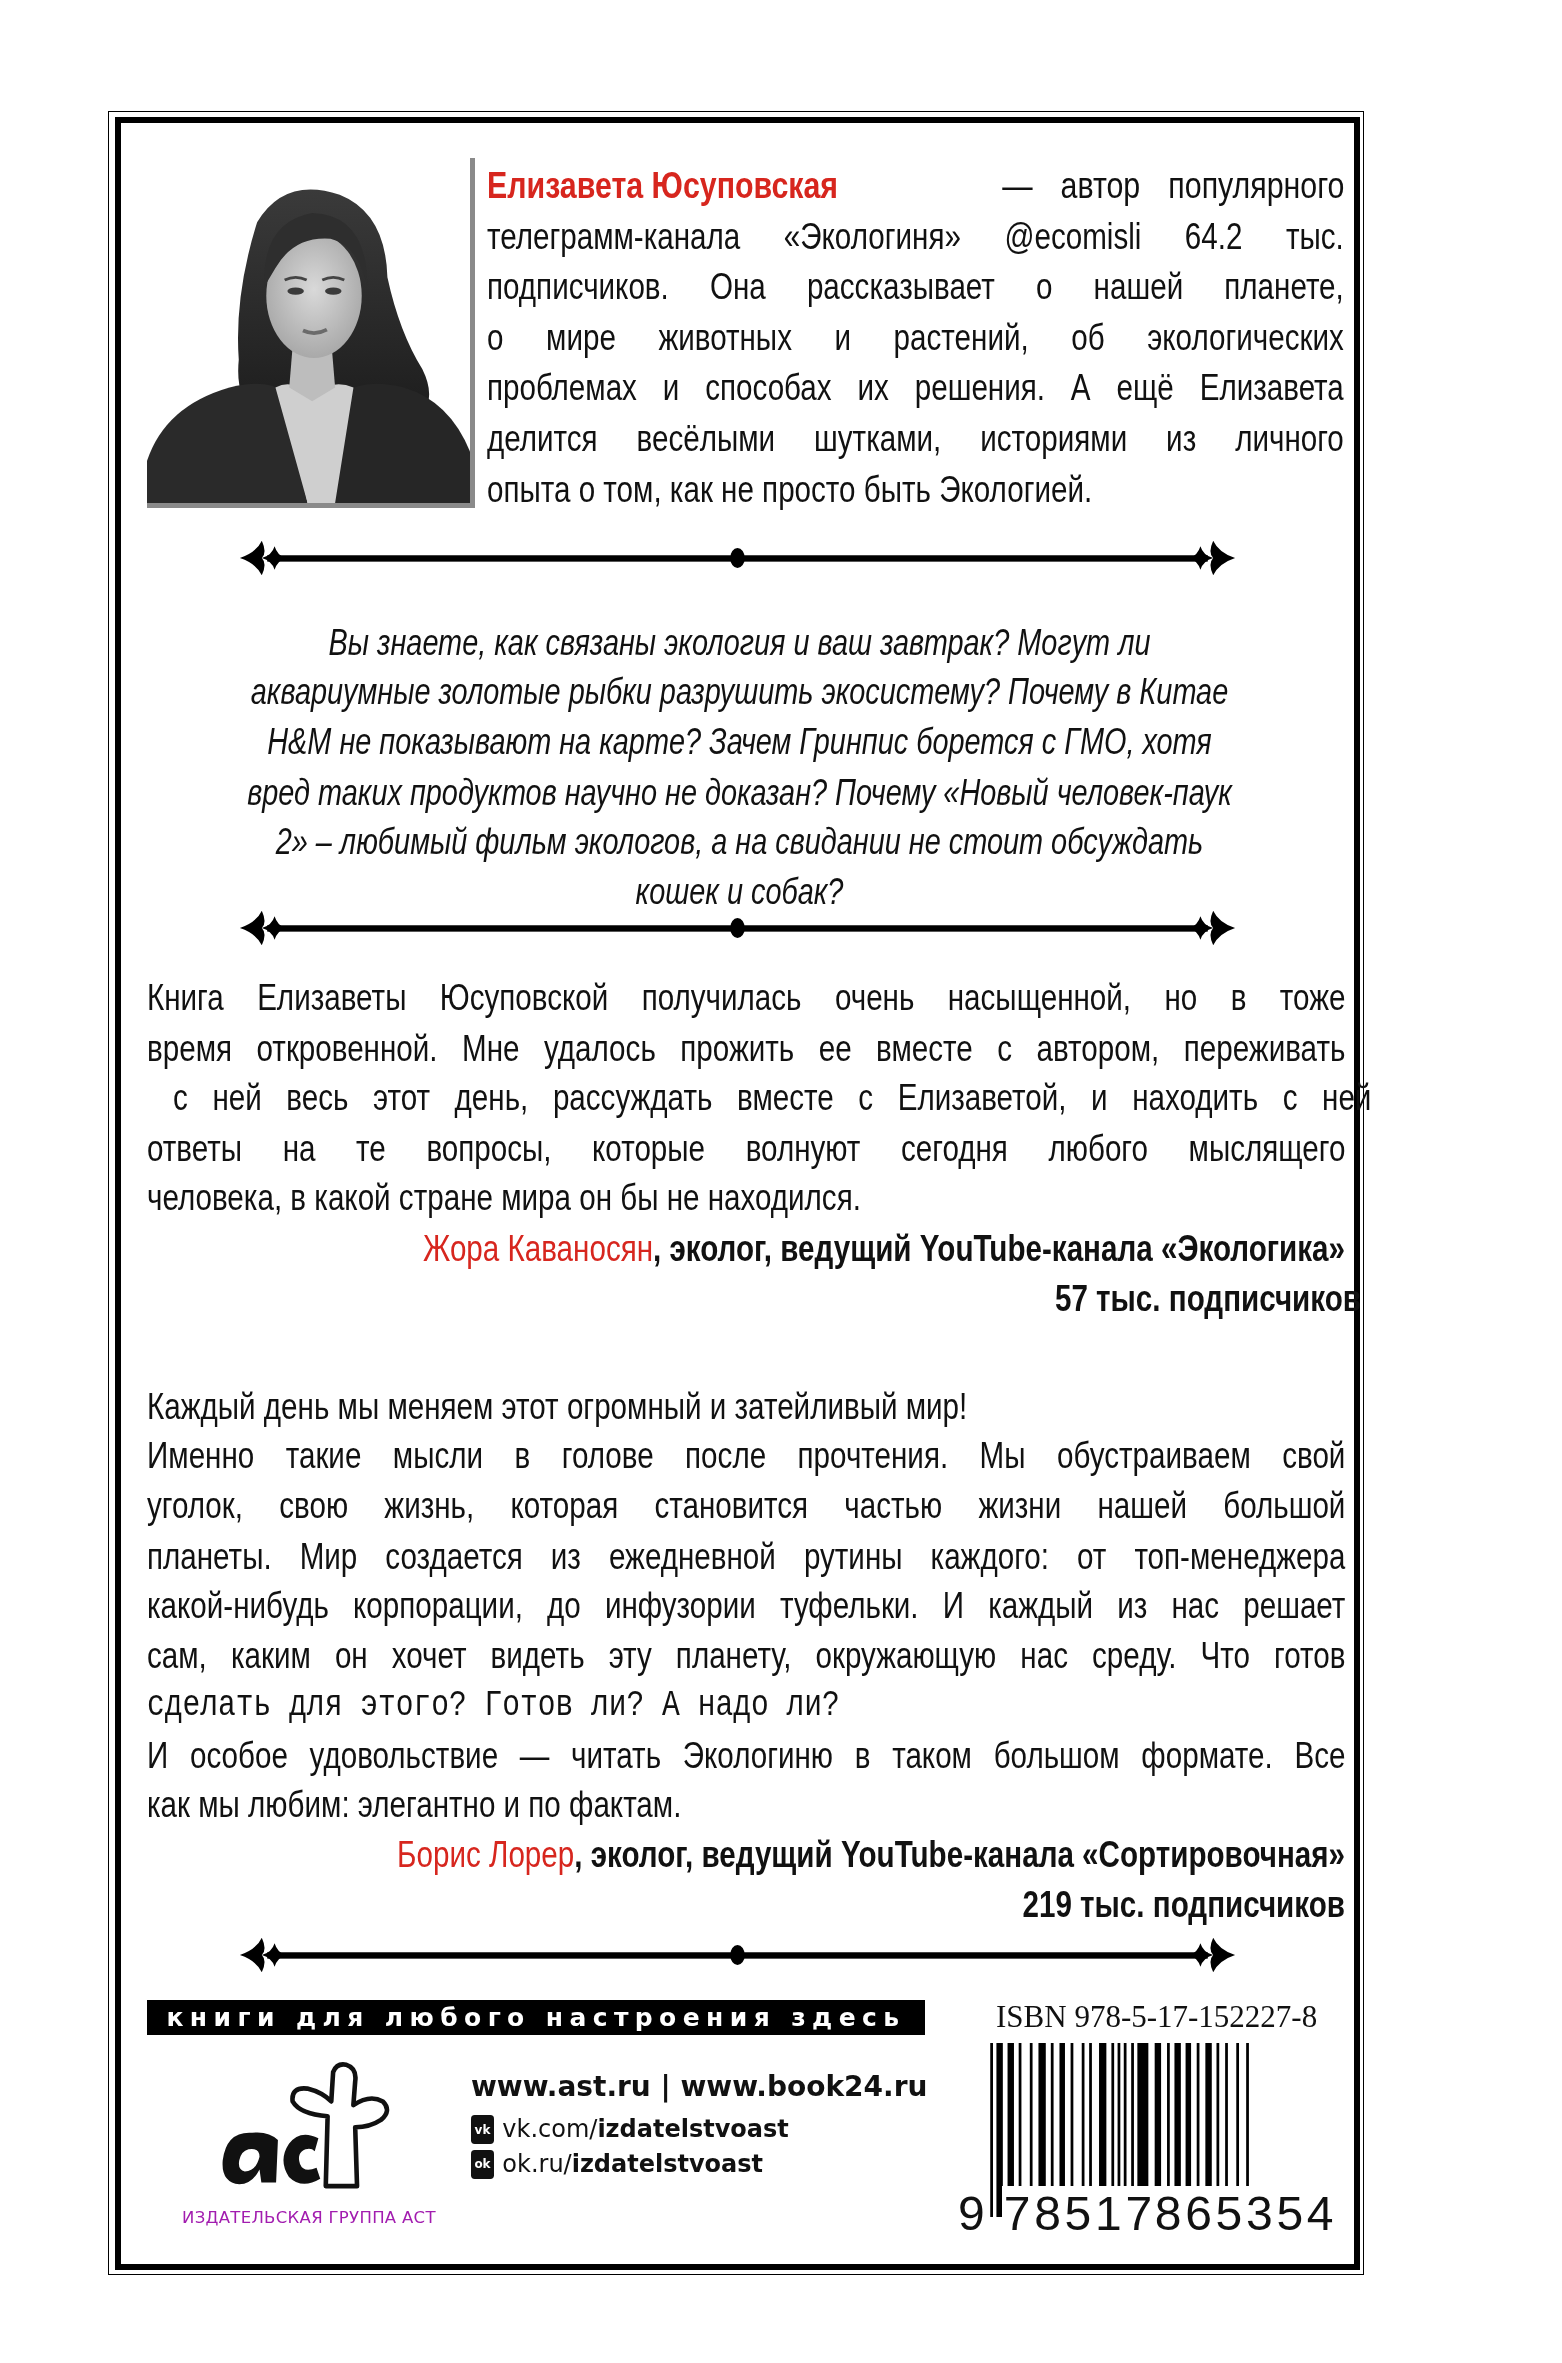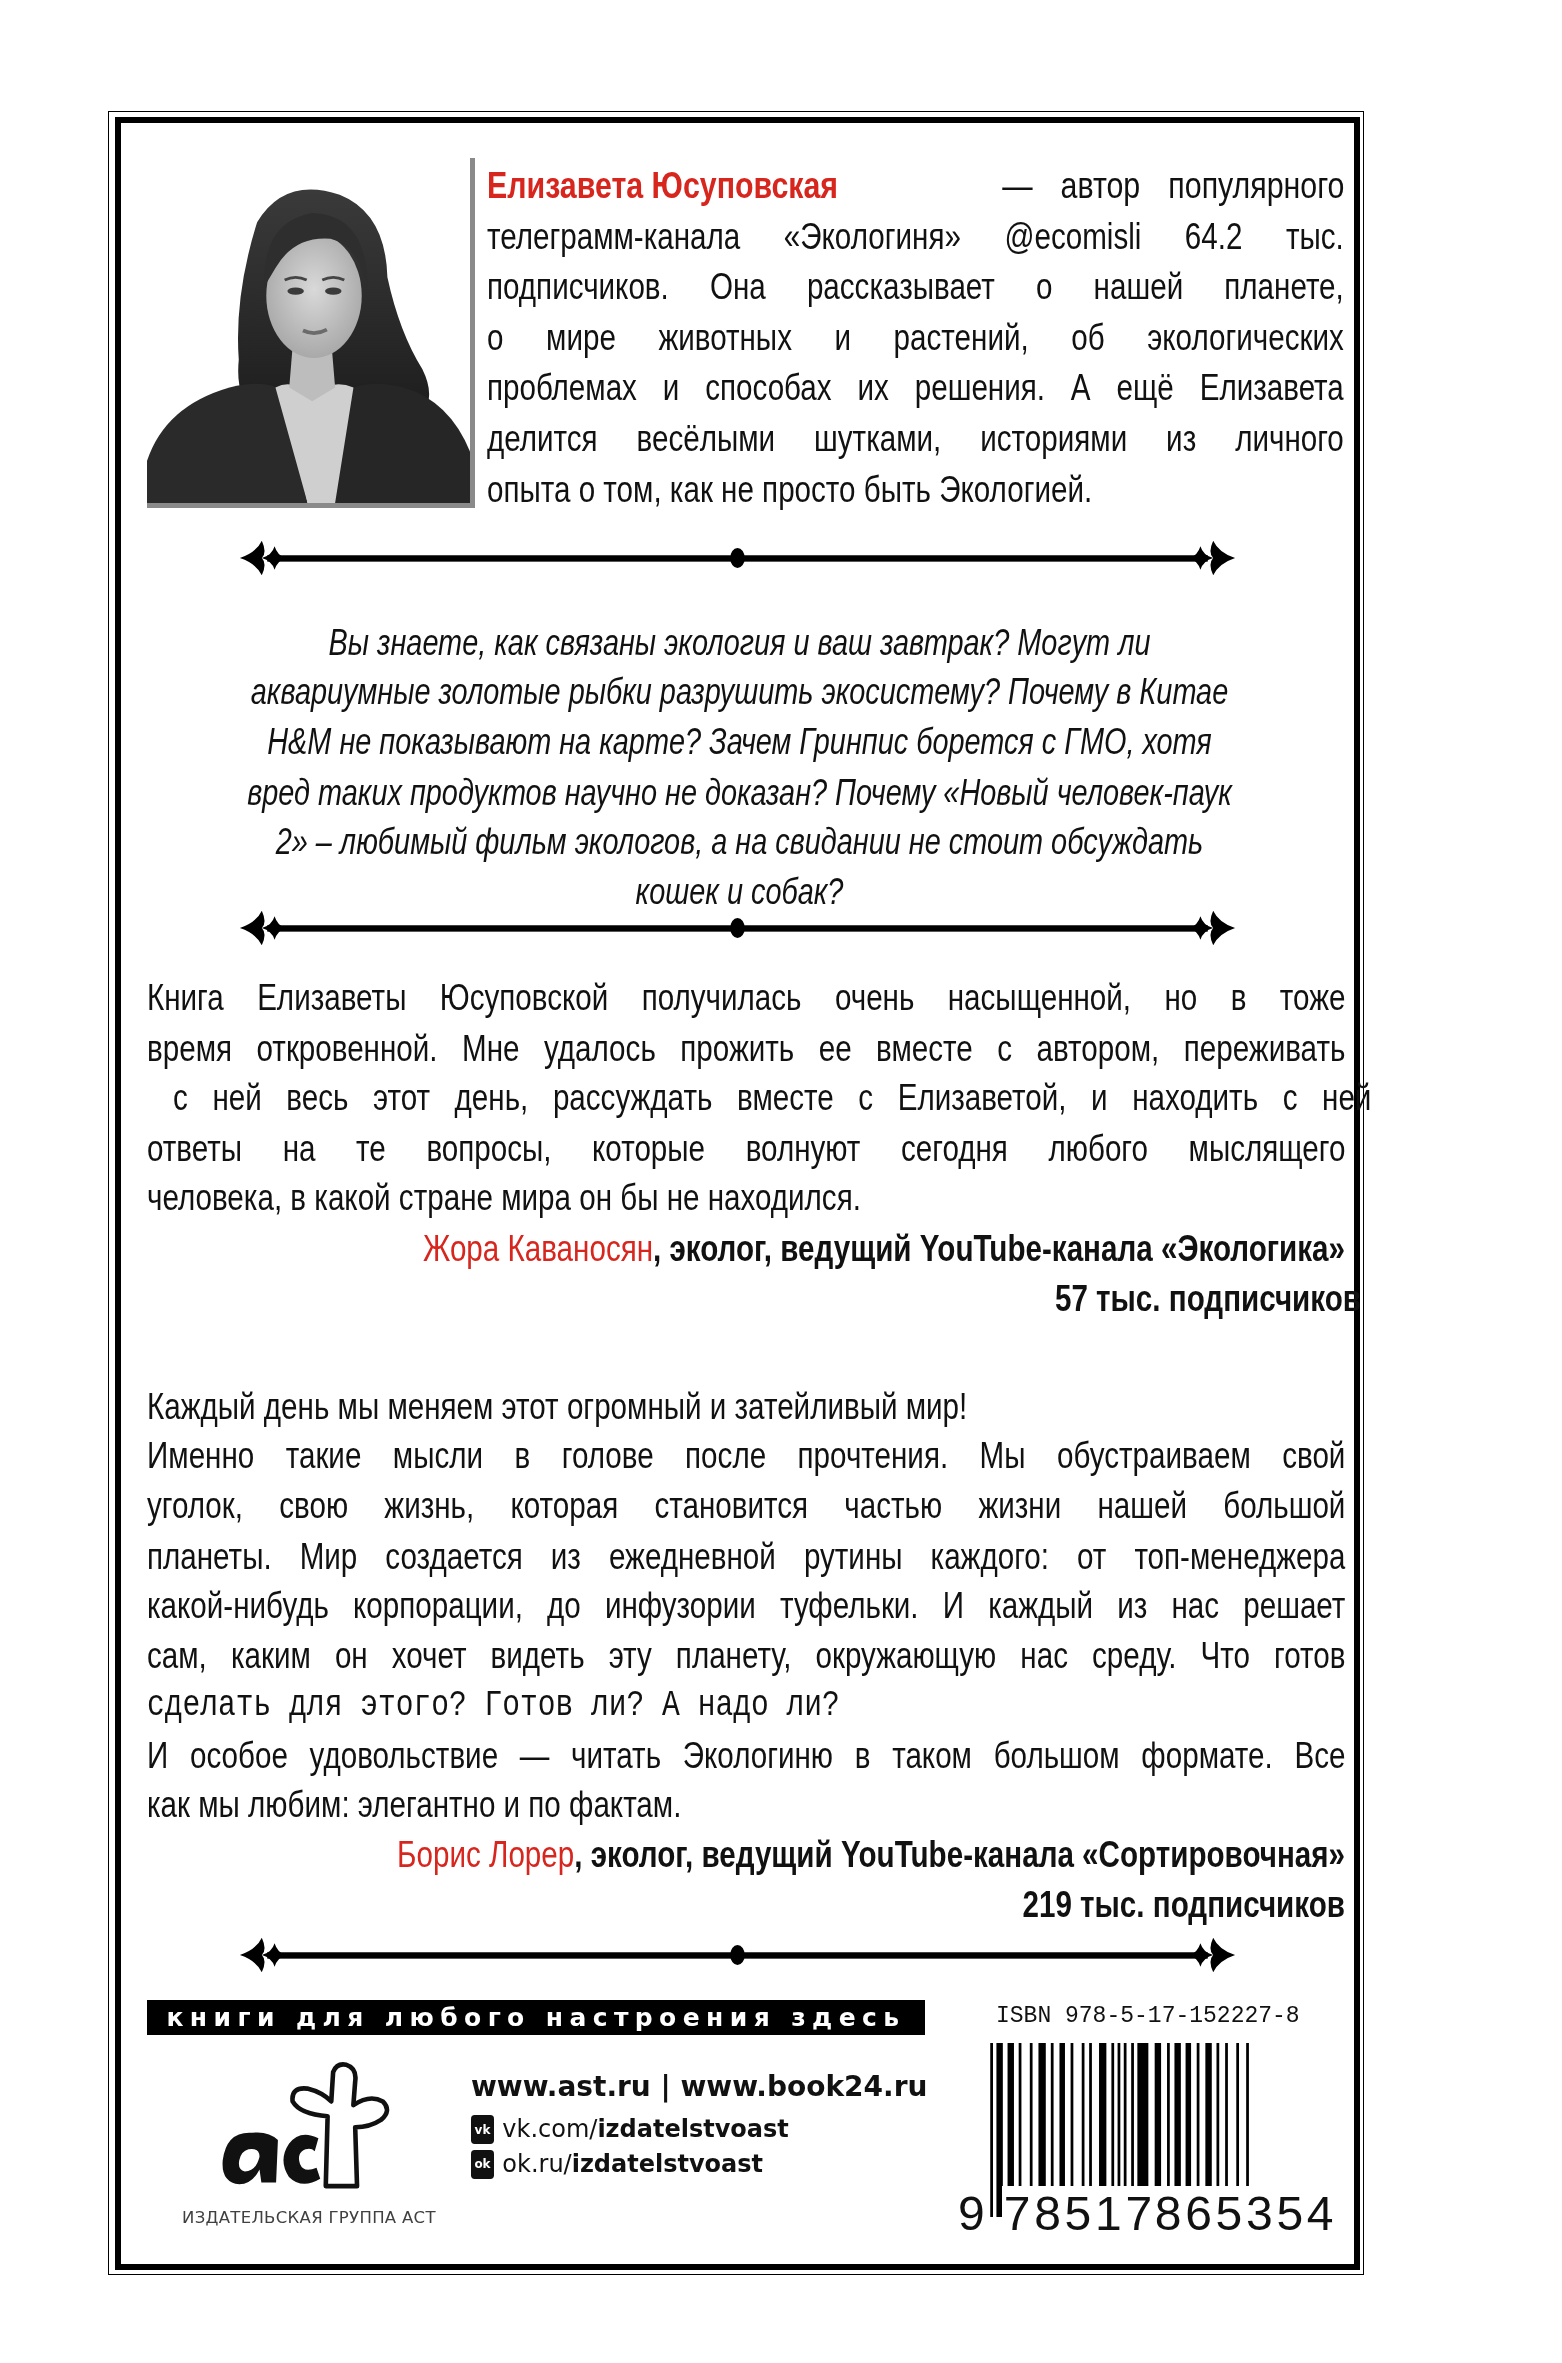--- a/index.html
+++ b/index.html
@@ -19,29 +19,29 @@
   .red { color: #d7261e; }
   .bold { font-weight: bold; }
 
   
   .divider { position: absolute; left: 237px; width: 1001px; height: 42px; }
 
   
   .slogan-bar { left: 147px; top: 2000px; width: 778px; height: 35px; background: #000; color: #fff;
     font-family: "DejaVu Sans", sans-serif; font-weight: bold; font-size: 25px; line-height: 35px;
     letter-spacing: 6.4px; text-align: center; white-space: nowrap; overflow: hidden; }
-  .isbn { left: 996px; top: 2000px; font-family: Liberation Mono, monospace; font-size: 23px; line-height: 33px; color: #111; white-space: nowrap; }
+  .isbn { left: 996px; top: 2000px; font-family: Liberation Serif, serif; font-size: 31px; line-height: 33px; color: #111; white-space: nowrap; }
   .barcode { left: 990px; top: 2043px; width: 332px; height: 174px; }
   .barcode-digits { left: 958px; top: 2186px; font-family: "Liberation Sans", sans-serif; font-size: 48px; line-height: 55px; color: #111; white-space: nowrap; }
   .barcode-digits span { position: absolute; background: #fff; }
 
   .web-links { left: 471px; top: 2071px; font-family: "DejaVu Sans", sans-serif; font-weight: bold; font-size: 28px; line-height: 31px; color: #111; white-space: nowrap; }
   .social { font-family: "DejaVu Sans", sans-serif; font-size: 24px; line-height: 31px; color: #111; white-space: nowrap; display: flex; align-items: center; gap: 8.3px; }
   .social .ico { width: 23px; height: 29px; background: #111; border-radius: 3.7px; color: #fff; font-size: 12px; font-weight: bold; display: flex; align-items: center; justify-content: center; line-height: 1; }
-  .publisher { left: 182px; top: 2207px; font-family: "DejaVu Sans", sans-serif; font-size: 16.5px; line-height: 22px; color: #404040; white-space: nowrap; letter-spacing: 0.3px; }
+  .publisher { left: 182px; top: 2207px; font-family: "DejaVu Sans", sans-serif; font-size: 16.5px; line-height: 22px; color: #a21caf; white-space: nowrap; letter-spacing: 0.3px; }
 </style>
 </head>
 <body>
 
 <div class="abs frame-outer"></div>
 <div class="abs frame-inner"></div>
 
 <div class="abs photo-shadow-r"></div>
 <div class="abs photo-shadow-b"></div>
 <div class="abs photo" title="Портрет автора (чёрно-белое фото)">

